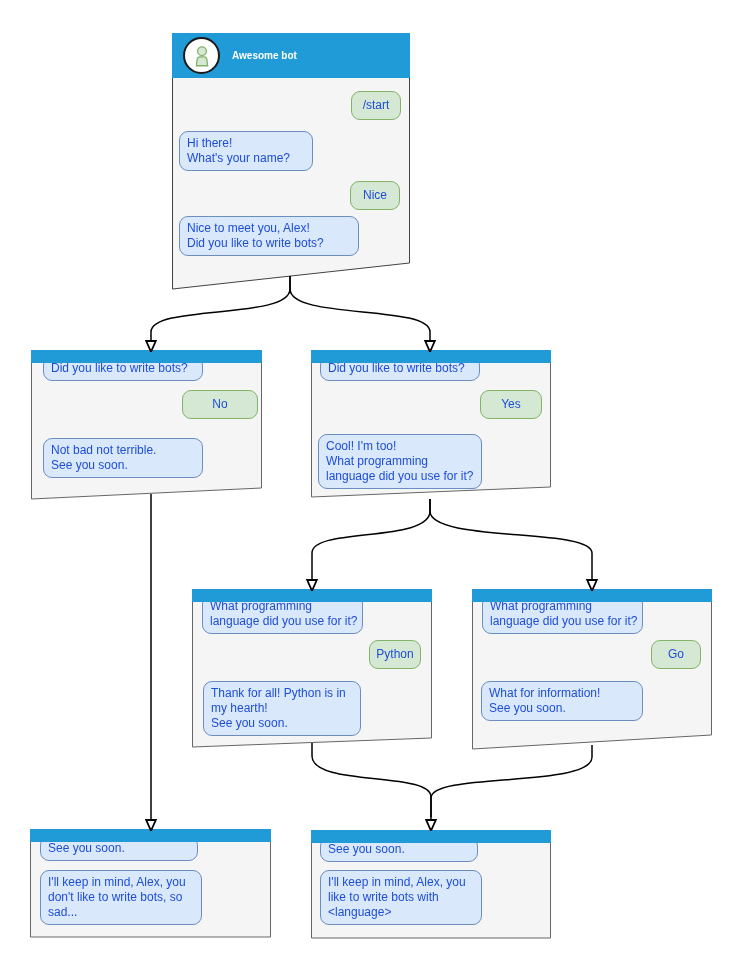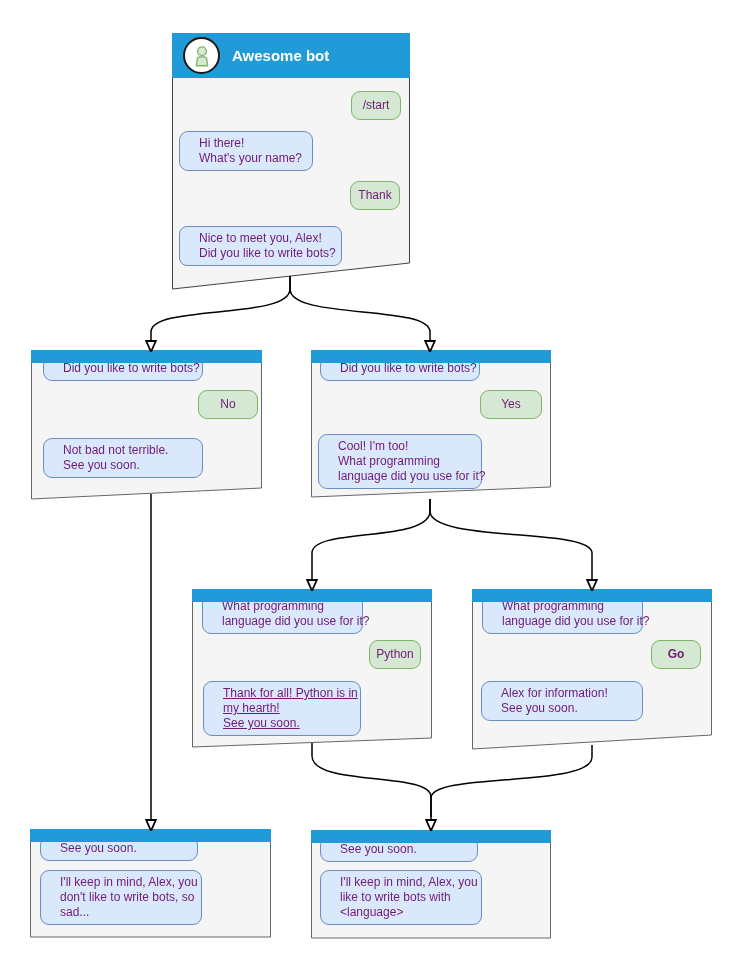--- a/index.html
+++ b/index.html
@@ -23,26 +23,26 @@
   }
   .avatar{
     position:absolute;left:11px;top:4px;width:37px;height:37px;border-radius:50%;
     background:#ffffff;border:2px solid #1a1a1a;box-sizing:border-box;
     display:flex;align-items:center;justify-content:center;
   }
   .avatar svg{width:26px;height:26px;}
   .avatar .fig{fill:var(--user-bubble-fill);stroke:var(--user-bubble-border);stroke-width:1.2;}
   .win-title{
     position:absolute;left:60px;top:0;line-height:45px;
-    color:var(--title-text);font-size:15px;font-weight:bold;
+    color:var(--title-text);font-size:10px;font-weight:bold;
   }
   .bubble{
     position:absolute;z-index:1;box-sizing:border-box;
-    font-size:12px;line-height:15px;color:#701a75;
-    border-radius:9px;padding:4px 19px;white-space:pre;
+    font-size:12px;line-height:15px;color:#1d4ed8;
+    border-radius:9px;padding:4px 7px;white-space:pre;
   }
   .bubble.bot{background:var(--bot-bubble-fill);border:1px solid var(--bot-bubble-border);}
   .bubble.user{
     background:var(--user-bubble-fill);border:1px solid var(--user-bubble-border);
     display:flex;align-items:center;justify-content:center;height:29px;
   }
 </style>
 </head>
 <body>
 
@@ -72,32 +72,32 @@
         <svg viewBox="0 0 24 24">
           <path class="fig" d="M6.8 21 L7.5 15.3 Q7.9 12.8 10.2 12.8 L13.8 12.8 Q16.1 12.8 16.5 15.3 L17.2 21 Z"></path>
           <circle class="fig" cx="12" cy="7.6" r="4.1"></circle>
         </svg>
       </span>
       <span class="win-title">Awesome bot</span>
     </div>
     <div class="bubble user" style="top:58px;right:9px;width:50px;">/start</div>
     <div class="bubble bot" style="top:98px;left:7px;width:134px;">Hi there!
 What's your name?</div>
-    <div class="bubble user" style="top:148px;right:10px;width:50px;">Thank</div>
-    <div class="bubble bot" style="top:193px;left:7px;width:163px;border-radius:8px;">Nice to meet you, Alex!
+    <div class="bubble user" style="top:148px;right:10px;width:50px;">Nice</div>
+    <div class="bubble bot" style="top:183px;left:7px;width:180px;">Nice to meet you, Alex!
 Did you like to write bots?</div>
   </div>
 
   <div class="box" style="left:31px;top:350px;width:231px;height:150px;">
     <svg class="box-bg" width="231" height="150">
       <polygon points="0.5,0.5 230.5,0.5 230.5,138 0.5,149"></polygon>
     </svg>
     <div class="box-header"></div>
     <div class="bubble bot" style="top:6px;left:12px;width:160px;">Did you like to write bots?</div>
-    <div class="bubble user" style="top:40px;right:4px;width:60px;">No</div>
+    <div class="bubble user" style="top:40px;right:4px;width:76px;">No</div>
     <div class="bubble bot" style="top:80px;left:12px;width:160px;margin-top:8px;">Not bad not terrible.
 See you soon.</div>
   </div>
 
   <div class="box" style="left:311px;top:350px;width:240px;height:148px;">
     <svg class="box-bg" width="240" height="148">
       <polygon points="0.5,0.5 239.5,0.5 239.5,137 0.5,147"></polygon>
     </svg>
     <div class="box-header"></div>
     <div class="bubble bot" style="top:6px;left:9px;width:160px;">Did you like to write bots?</div>
@@ -108,34 +108,34 @@
   </div>
 
   <div class="box" style="left:192px;top:589px;width:240px;height:159px;">
     <svg class="box-bg" width="240" height="159">
       <polygon points="0.5,0.5 239.5,0.5 239.5,149 0.5,158"></polygon>
     </svg>
     <div class="box-header"></div>
     <div class="bubble bot" style="top:5px;left:10px;width:161px;">What programming
 language did you use for it?</div>
     <div class="bubble user" style="top:51px;right:11px;width:52px;">Python</div>
-    <div class="bubble bot" style="top:92px;left:11px;width:158px;text-decoration:underline;">Thank for all! Python is in
+    <div class="bubble bot" style="top:92px;left:11px;width:158px;">Thank for all! Python is in
 my hearth!
 See you soon.</div>
   </div>
 
   <div class="box" style="left:472px;top:589px;width:240px;height:161px;">
     <svg class="box-bg" width="240" height="161">
       <polygon points="0.5,0.5 239.5,0.5 239.5,146 0.5,160"></polygon>
     </svg>
     <div class="box-header"></div>
     <div class="bubble bot" style="top:5px;left:10px;width:161px;">What programming
 language did you use for it?</div>
-    <div class="bubble user" style="top:51px;right:11px;width:50px;font-weight:bold;">Go</div>
-    <div class="bubble bot" style="top:92px;left:9px;width:162px;">Alex for information!
+    <div class="bubble user" style="top:51px;right:11px;width:50px;">Go</div>
+    <div class="bubble bot" style="top:92px;left:9px;width:162px;">What for information!
 See you soon.</div>
   </div>
 
   <div class="box" style="left:30px;top:829px;width:241px;height:109px;">
     <svg class="box-bg" width="241" height="109">
       <polygon points="0.5,0.5 240.5,0.5 240.5,108 0.5,108"></polygon>
     </svg>
     <div class="box-header"></div>
     <div class="bubble bot" style="top:7px;left:10px;width:158px;">See you soon.</div>
     <div class="bubble bot" style="top:41px;left:10px;width:162px;">I'll keep in mind, Alex, you

